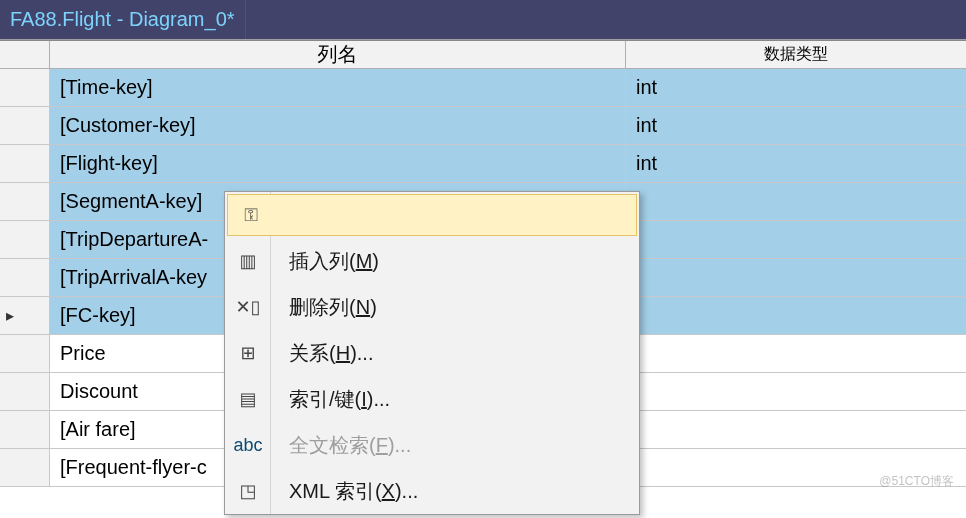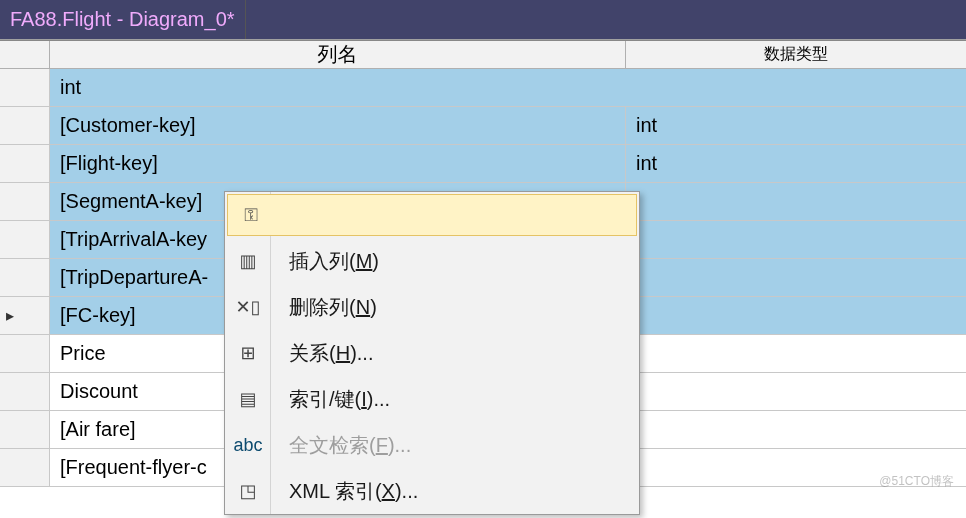--- a/index.html
+++ b/index.html
@@ -26,21 +26,21 @@
       font-size: 20px;
       border-right: 1px solid #555;
       white-space: nowrap;
     }
     .tab.active {
       background: #fff6b5;
       color: #000;
     }
     .tab.inactive {
       background: #41436a;
-      color: #f0abfc;
+      color: #7dd3fc;
     }
     .tab-icons {
       display: flex;
       align-items: center;
       gap: 14px;
       margin-left: 14px;
     }
     .pin-icon, .close-icon {
       font-size: 18px;
       color: #555;
@@ -186,45 +186,46 @@
 <div class="table-wrap">
   <div class="table-header">
     <div class="th-marker"></div>
     <div class="th-name">列名</div>
     <div class="th-type">数据类型</div>
   </div>
 
   <div id="rows-container">
       <div class="table-row selected">
         <div class="td-marker"></div>
+        <div class="td-name">[Time-key]</div>
         <div class="td-type">int</div>
       </div>
       <div class="table-row selected">
         <div class="td-marker"></div>
         <div class="td-name">[Customer-key]</div>
         <div class="td-type">int</div>
       </div>
       <div class="table-row selected">
         <div class="td-marker"></div>
         <div class="td-name">[Flight-key]</div>
         <div class="td-type">int</div>
       </div>
       <div class="table-row selected">
         <div class="td-marker"></div>
         <div class="td-name">[SegmentA-key]</div>
         <div class="td-type"></div>
       </div>
       <div class="table-row selected">
         <div class="td-marker"></div>
+        <div class="td-name">[TripDepartureA-</div>
+        <div class="td-type"></div>
+      </div>
+      <div class="table-row selected">
+        <div class="td-marker"></div>
         <div class="td-name">[TripArrivalA-key</div>
-        <div class="td-type"></div>
-      </div>
-      <div class="table-row selected">
-        <div class="td-marker"></div>
-        <div class="td-name">[TripDepartureA-</div>
         <div class="td-type"></div>
       </div>
       <div class="table-row selected">
         <div class="td-marker">▸</div>
         <div class="td-name">[FC-key]</div>
         <div class="td-type"></div>
       </div>
       <div class="table-row">
         <div class="td-marker"></div>
         <div class="td-name">Price</div>

